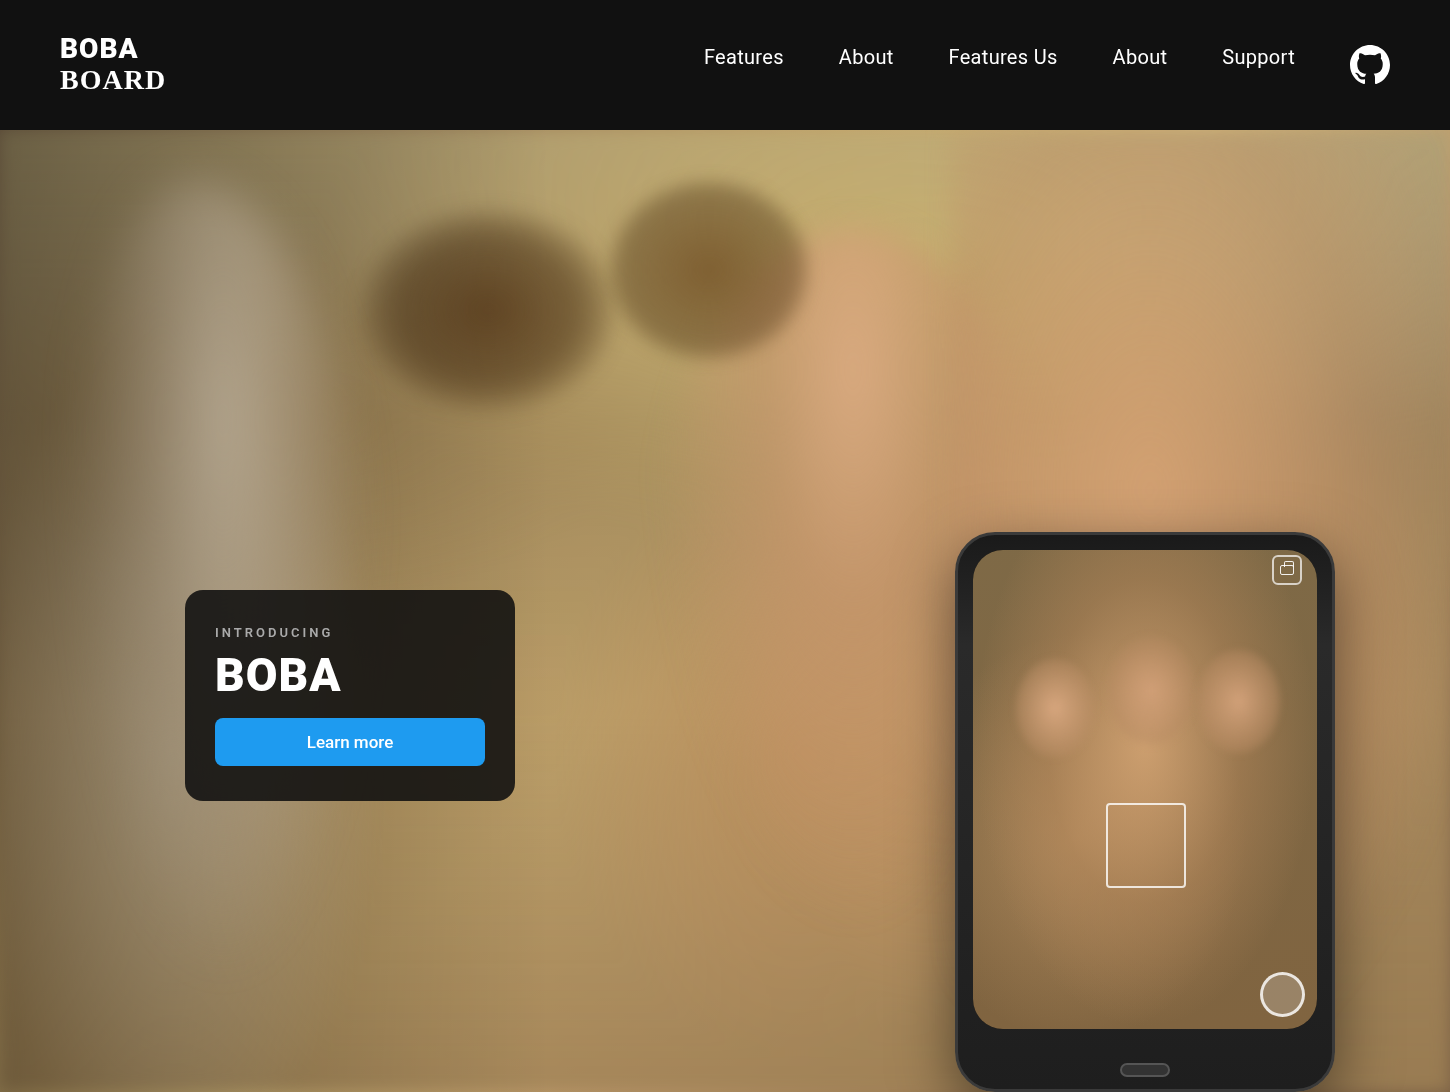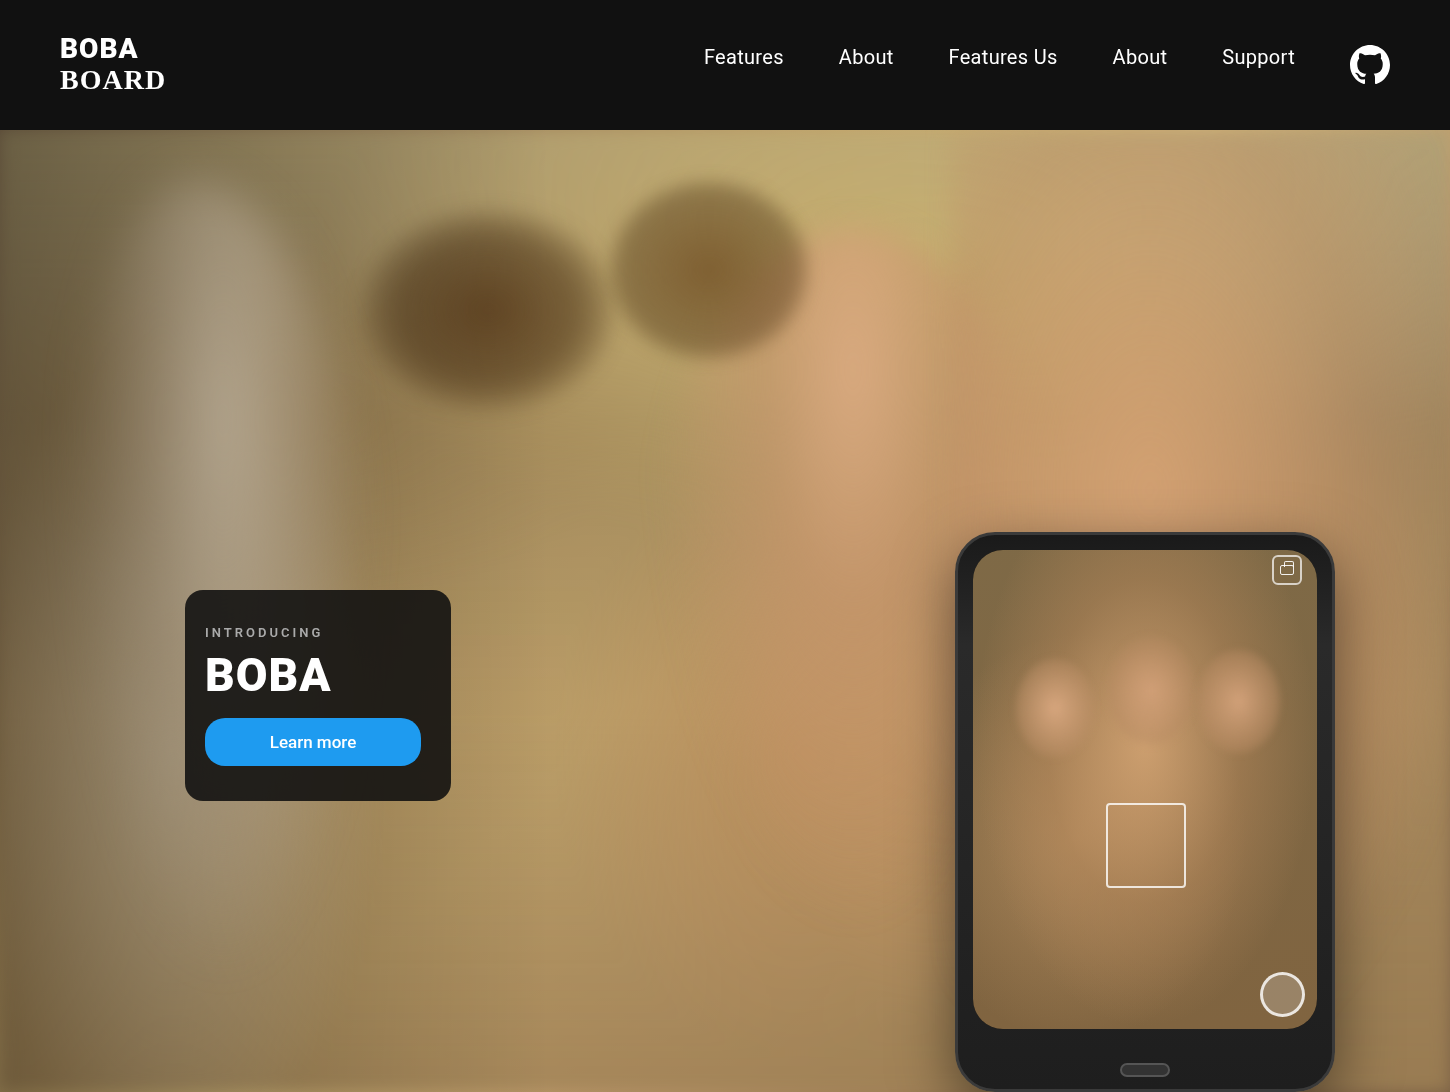--- a/index.html
+++ b/index.html
@@ -326,24 +326,24 @@
       border: 2px solid #555;
       border-radius: 8px;
       background: #333;
     }
 
     
     .intro-card {
       position: absolute;
       left: 185px;
       top: 460px;
-      width: 266px;
+      width: 330px;
       background: rgba(15, 15, 15, 0.88);
       border-radius: 18px;
-      padding: 35px 30px 35px 20px;
+      padding: 35px 30px 35px 30px;
     }
 
     .intro-label {
       color: #aaa;
       font-size: 13px;
       font-weight: 600;
       letter-spacing: 3px;
       text-transform: uppercase;
       margin-bottom: 12px;
     }
@@ -364,21 +364,21 @@
       line-height: 1.55;
       margin-bottom: 25px;
     }
 
     .learn-more-btn {
       display: block;
       width: 100%;
       background: #1e9bf0;
       color: #fff;
       border: none;
-      border-radius: 20px;
+      border-radius: 8px;
       padding: 14px 20px;
       font-size: 17px;
       font-weight: 500;
       text-align: center;
       cursor: pointer;
       text-decoration: none;
       transition: background 0.2s;
     }
   </style>
 </head>

